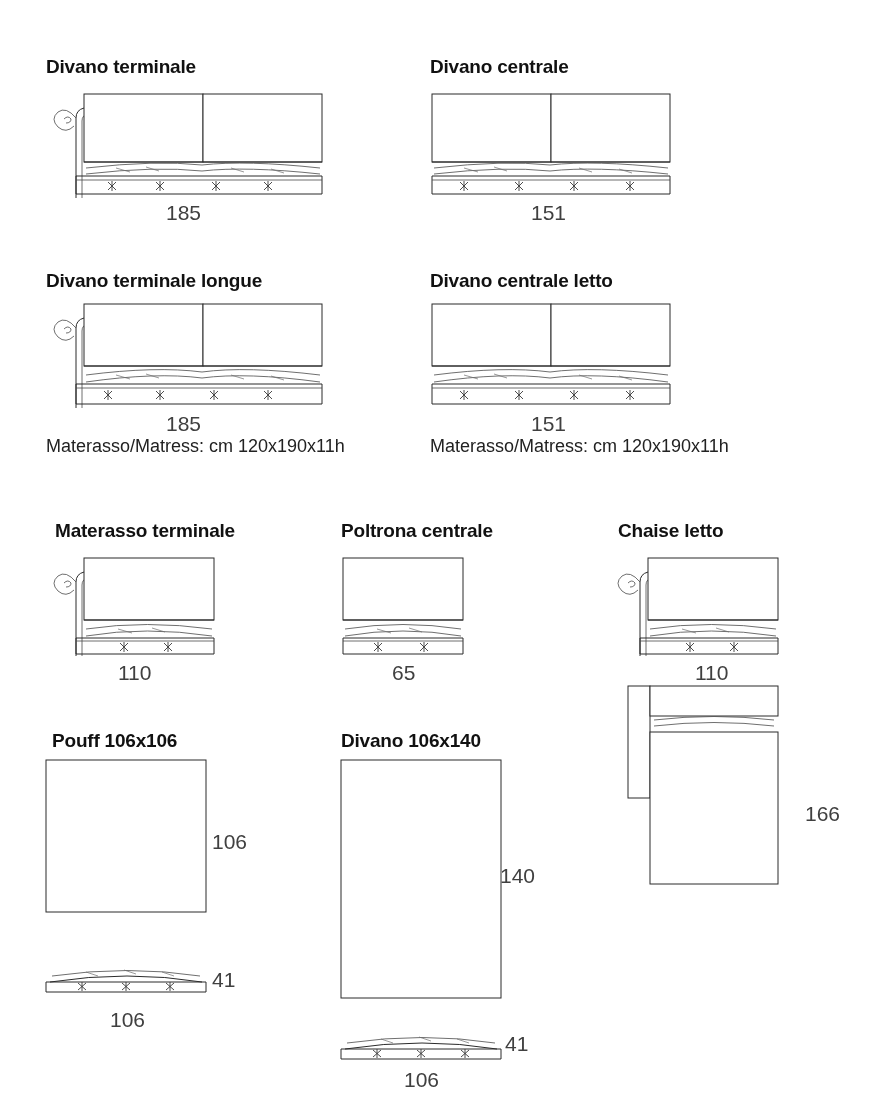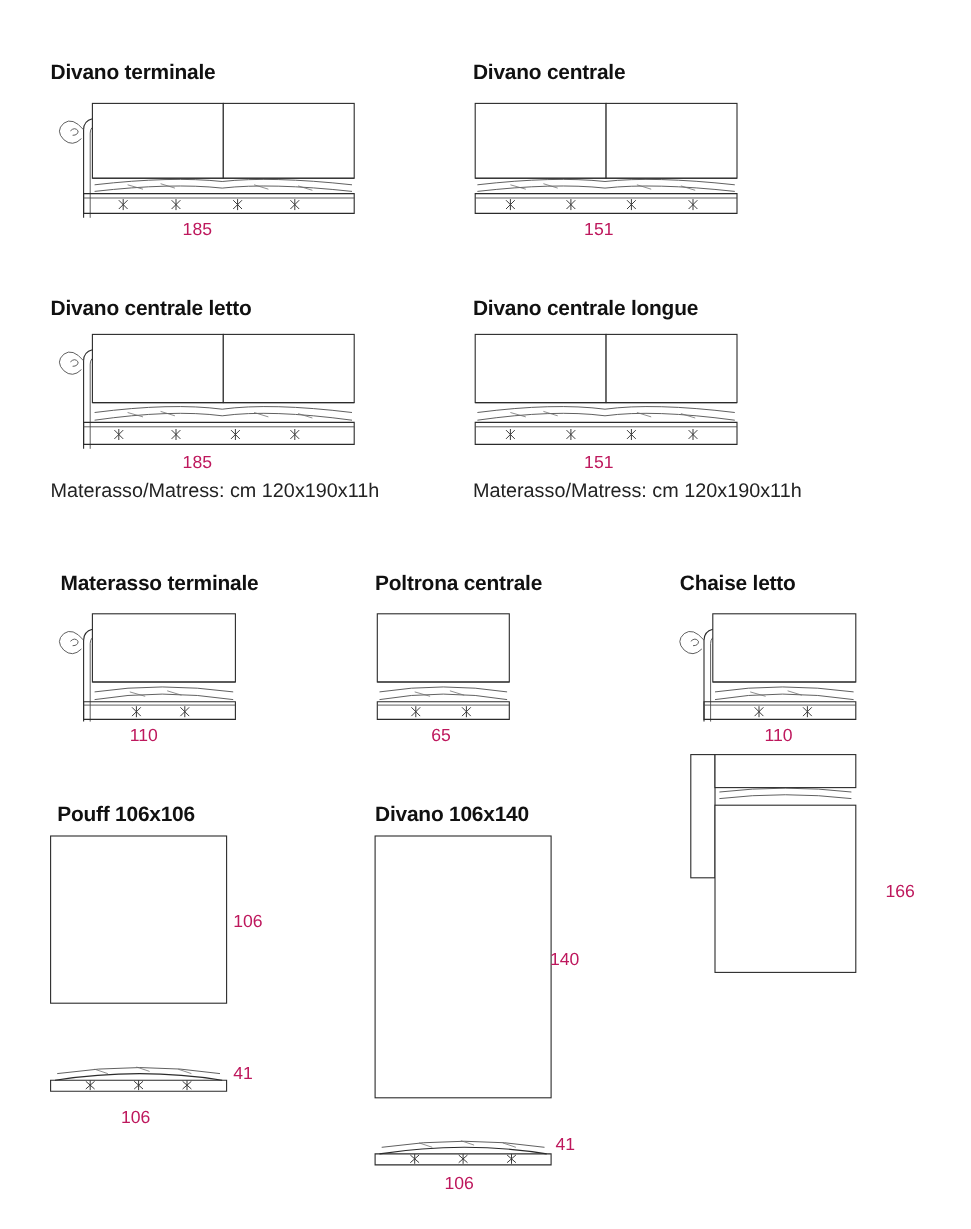--- a/index.html
+++ b/index.html
@@ -23,22 +23,22 @@
     position: absolute;
   }
   .title {
     font-size: 19px;
     font-weight: bold;
     letter-spacing: -0.2px;
     color: #111;
     white-space: nowrap;
   }
   .dim {
-    font-size: 16px;
-    color: #be185d;
+    font-size: 21px;
+    color: #404040;
     white-space: nowrap;
   }
   .note {
     font-size: 18px;
     color: #222;
     white-space: nowrap;
   }
   .drawing {
     position: absolute;
   }
@@ -110,21 +110,21 @@
         <path d="M30 94 l8 8 M38 94 l-8 8 M34 93 l0 10"></path>
         <path d="M85 94 l8 8 M93 94 l-8 8 M89 93 l0 10"></path>
         <path d="M140 94 l8 8 M148 94 l-8 8 M144 93 l0 10"></path>
         <path d="M196 94 l8 8 M204 94 l-8 8 M200 93 l0 10"></path>
       </g>
     </svg>
   </div>
   <div class="item dim" style="left:531px; top:201px;">151</div>
 
   <div class="item" style="left:46px; top:270px;">
-    <div class="title">Divano centrale letto</div>
+    <div class="title">Divano terminale longue</div>
   </div>
   <div class="drawing" style="left:46px; top:298px;">
     <svg width="290" height="110" viewBox="0 0 290 110">
       <path class="ln" d="M30 110 L30 30 Q30 22 38 20 L78 20"></path>
       <path class="ln-thin" d="M30 30 Q20 18 12 24 Q4 31 12 39 Q20 46 28 38"></path>
       <path class="ln-thin" d="M18 31 Q22 27 25 31 Q25 35 20 35"></path>
       <path class="ln-thin" d="M36 110 L36 33 Q36 27 42 26 L78 26"></path>
       <rect class="ln fillw" x="38" y="6" width="119" height="62"></rect>
       <rect class="ln fillw" x="157" y="6" width="119" height="62"></rect>
       <path class="ln" d="M38 68 L276 68"></path>
@@ -141,21 +141,21 @@
         <path d="M110 93 l8 8 M118 93 l-8 8 M114 92 l0 10"></path>
         <path d="M164 93 l8 8 M172 93 l-8 8 M168 92 l0 10"></path>
         <path d="M218 93 l8 8 M226 93 l-8 8 M222 92 l0 10"></path>
       </g>
     </svg>
   </div>
   <div class="item dim" style="left:166px; top:412px;">185</div>
   <div class="item note" style="left:46px; top:436px;">Materasso/Matress: cm 120x190x11h</div>
 
   <div class="item" style="left:430px; top:270px;">
-    <div class="title">Divano centrale longue</div>
+    <div class="title">Divano centrale letto</div>
   </div>
   <div class="drawing" style="left:430px; top:298px;">
     <svg width="260" height="110" viewBox="0 0 260 110">
       <rect class="ln fillw" x="2" y="6" width="119" height="62"></rect>
       <rect class="ln fillw" x="121" y="6" width="119" height="62"></rect>
       <path class="ln" d="M2 68 L240 68"></path>
       <path class="ln-thin" d="M4 84 Q74 74 120 80 Q164 74 238 84"></path>
       <path class="ln-thin" d="M4 77 Q74 68 120 74 Q164 68 238 77"></path>
       <path class="ln-light" d="M34 77 l14 4"></path>
       <path class="ln-light" d="M64 76 l13 4"></path>

